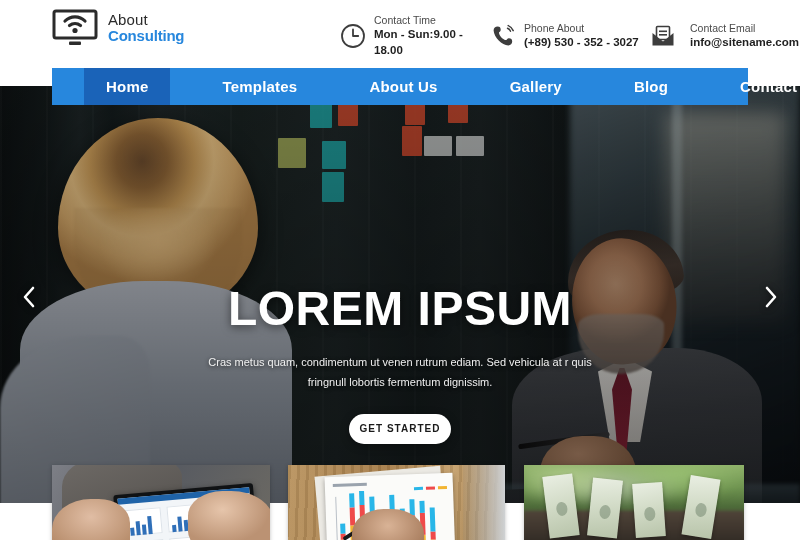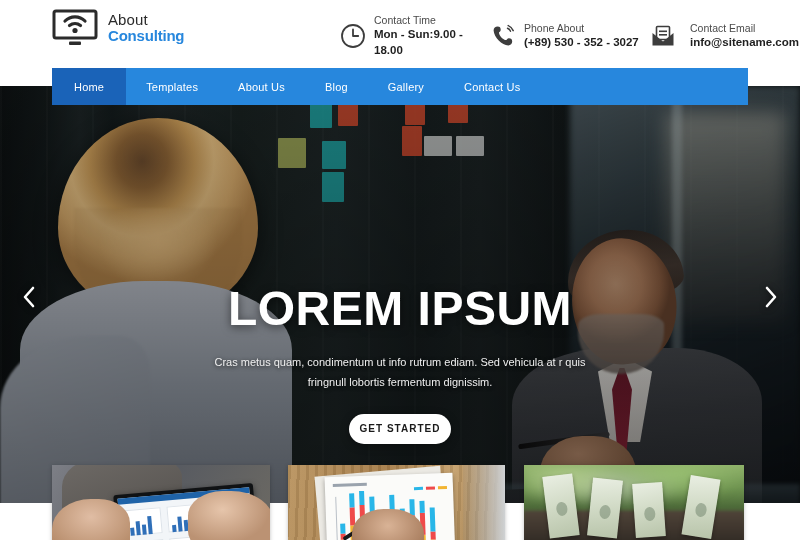--- a/index.html
+++ b/index.html
@@ -42,23 +42,24 @@
   .ci-label { display:block; font-size:10.5px; color:#4a4a4a; }
   .ci-value { display:block; font-size:11.5px; color:#1f1f1f; font-weight:bold; }
 
   
   .navbar {
     position:absolute; left:52px; top:68px; width:696px; height:37px;
     background:#2787dd; z-index:35; display:flex; align-items:stretch;
   }
   .nav-item {
     display:flex; align-items:center; justify-content:center;
-    color:#ffffff; font-size:11px; font-weight:normal;
+    color:#ffffff; font-size:15px; font-weight:bold;
     letter-spacing:0.2px; cursor:pointer; padding:0 20px;
     white-space:nowrap;
+    margin-left:32px;
   }
   .nav-item.active { background:#1a63b8; padding:0 22px; }
 
   
   .hero {
     position:absolute; left:0; top:86px; width:800px; height:417px;
     overflow:hidden; z-index:10; background:#141a1b;
   }
   .hero-photo { position:absolute; inset:0; }
 
@@ -376,22 +377,22 @@
         </span>
       </div>
 
     </div>
   </div>
 
   <nav class="navbar">
     <div class="nav-item active">Home</div>
     <div class="nav-item">Templates</div>
     <div class="nav-item">About Us</div>
+    <div class="nav-item">Gallery</div>
     <div class="nav-item">Blog</div>
-    <div class="nav-item">Gallery</div>
     <div class="nav-item">Contact Us</div>
   </nav>
 
   <section class="hero">
     <div class="hero-photo">
       <div class="wall"></div>
 
       <div class="note" style="left:310px;top:12px;width:22px;height:30px;background:#1f9c9c;"></div>
       <div class="note" style="left:338px;top:8px;width:20px;height:32px;background:#c2462c;"></div>
       <div class="note" style="left:405px;top:6px;width:20px;height:33px;background:#c2462c;"></div>
@@ -422,21 +423,21 @@
 
       <div class="desk"></div>
       <div class="mug"></div>
       <div class="laptop"></div>
 
       <div class="hero-shade"></div>
     </div>
 
     <div class="hero-content">
       <h1 class="hero-title">LOREM IPSUM</h1>
-      <p class="hero-sub">Cras metus quam, condimentum ut info rutrum ediam. Sed vehicula at r quis fringnull lobortis fermentum dignissim.</p>
+      <p class="hero-sub">Cras metus quam, condimentum ut venen rutrum ediam. Sed vehicula at r quis fringnull lobortis fermentum dignissim.</p>
       <button class="hero-btn">GET STARTED</button>
     </div>
 
     <div class="arrow left">
       <span>
         <svg width="16" height="22" viewBox="0 0 16 22">
           <path d="M12 2 L4 11 L12 20" fill="none" stroke="#ffffff" stroke-width="2.6" stroke-linecap="round" stroke-linejoin="round"></path>
         </svg>
       </span>
     </div>

